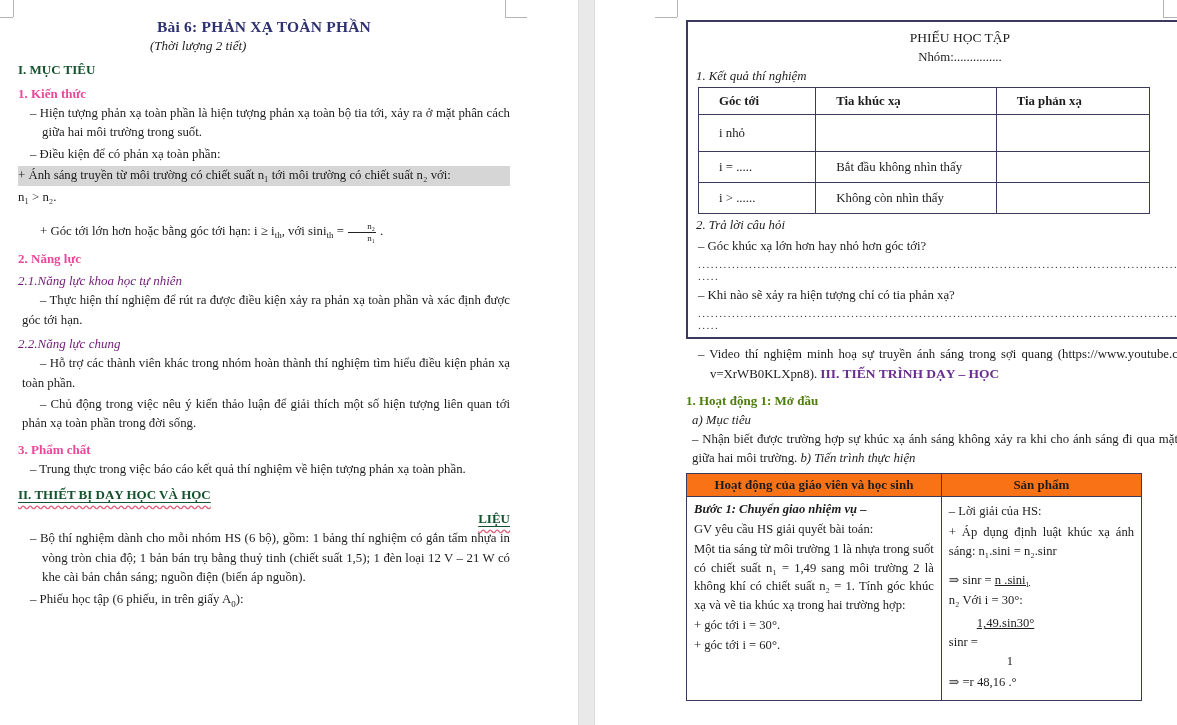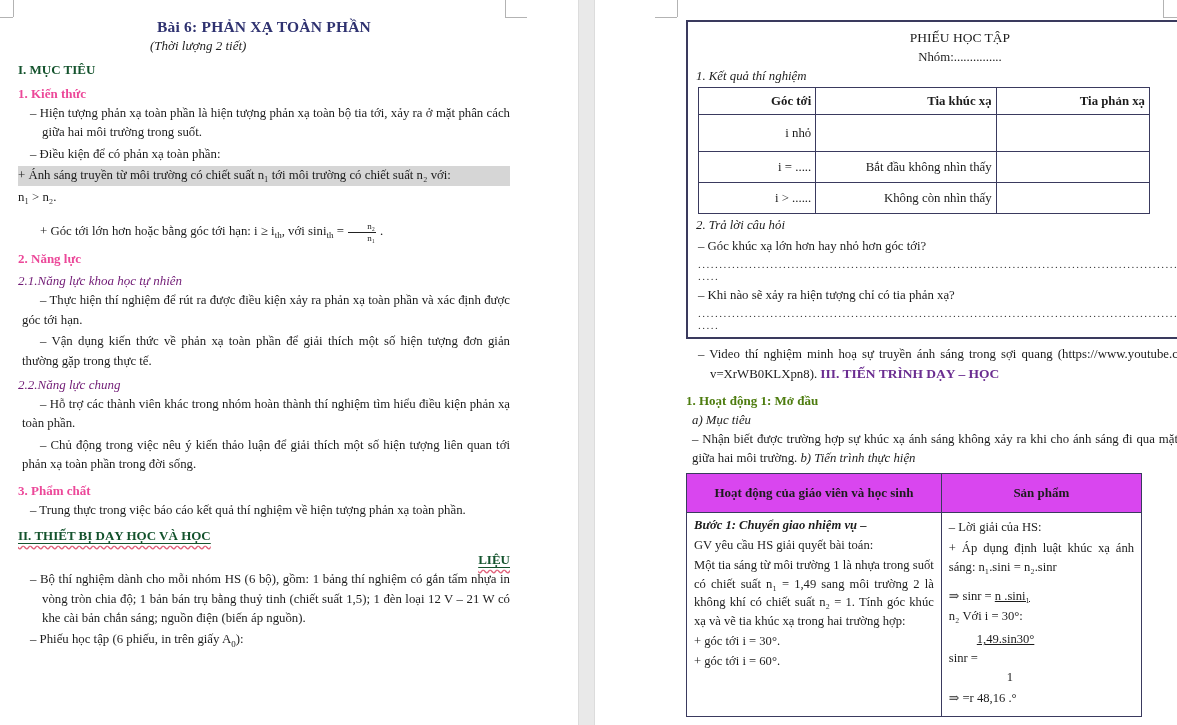--- a/index.html
+++ b/index.html
@@ -46,35 +46,35 @@
   .ws-box{border:2px solid #3a3a5e;padding:6px 8px 4px 8px;box-sizing:border-box;width:100%;}
   .ws-title{text-align:center;font-size:13.5px;margin-top:2px;}
   .ws-group{text-align:center;font-size:12.8px;margin:4px 0 2px 0;}
   .ws-sec{font-style:italic;font-size:12.8px;margin:4px 0 3px 0;}
   .ws-q{font-size:12.8px;margin:6px 0 2px 2px;}
   .dots{font-size:11px;letter-spacing:1.5px;white-space:nowrap;overflow:hidden;color:#333;margin:4px 0 0 2px;}
   .dots-short{font-size:11px;letter-spacing:1.5px;color:#333;margin:0 0 2px 2px;}
 
   table{border-collapse:collapse;}
   .ws-table{width:452px;margin:3px 0 4px 2px;}
-  .ws-table th,.ws-table td{border:1px solid #3a3a5e;font-size:12.8px;text-align:right;padding:2px 4px;}
+  .ws-table th,.ws-table td{border:1px solid #3a3a5e;font-size:12.8px;text-align:left;padding:2px 20px;}
   .ws-table th{font-weight:bold;height:22px;}
   .ws-table td{height:26px;}
   .ws-table tr.tall td{height:32px;}
 
   .video-para{margin-top:6px;}
   .h-purple-inline{color:#6b2e91;font-weight:bold;font-size:13.5px;}
 
   .act-heading{color:#4d7c0f;font-weight:bold;font-size:13px;margin:8px 0 2px 0;}
   .sub-italic{font-style:italic;font-size:12.8px;margin:4px 0 2px 6px;}
   .obj-para{margin:2px 0 4px 6px;}
   .it{font-style:italic;}
 
   .act-table{width:456px;margin-top:3px;}
-  .act-table th{background:#d946ef;border:1px solid #3a3a5e;font-size:13px;font-weight:bold;text-align:center;padding:11px 4px;}
+  .act-table th{background:#f97316;border:1px solid #3a3a5e;font-size:13px;font-weight:bold;text-align:center;padding:3px 4px;}
   .act-table td{border:1px solid #3a3a5e;vertical-align:top;font-size:12.6px;padding:3px 7px 6px 7px;}
   .col-gv{width:56%;}
   .cell-para{line-height:1.5;text-align:justify;margin:0 0 1px 0;}
   .step-h{font-weight:bold;font-style:italic;}
   .usolid{text-decoration:underline;}
   .eq{margin:2px 0;line-height:1.5;}
   .eq-num{margin:4px 0 0 28px;}
   .eq-lab{margin:0;}
   .eq-den{margin:0 0 0 58px;}
   sub{font-size:9px;}
@@ -97,21 +97,20 @@
     <div class="para ind18 gap-top">
       <span>+ Góc tới lớn hơn hoặc bằng góc tới hạn: i ≥ i</span><sub>th</sub><span>, với sini</span><sub>th</sub><span> = </span><span class="frac">
           <span class="num">n₂</span>
           <span class="den">n₁</span>
         </span><span> .</span>
     </div>
 
     <div class="h-blue">2. Năng lực</div>
     <div class="h-orange">2.1.Năng lực khoa học tự nhiên</div>
     <div class="para ind18">– Thực hiện thí nghiệm để rút ra được điều kiện xảy ra phản xạ toàn phần và xác định được góc tới hạn.</div>
-    <div class="para ind18">– Vận dụng kiến thức về phản xạ toàn phần để giải thích một số hiện tượng đơn giản thường gặp trong thực tế.</div>
     <div class="h-orange">2.2.Năng lực chung</div>
     <div class="para ind18">– Hỗ trợ các thành viên khác trong nhóm hoàn thành thí nghiệm tìm hiểu điều kiện phản xạ toàn phần.</div>
     <div class="para ind18">– Chủ động trong việc nêu ý kiến thảo luận để giải thích một số hiện tượng liên quan tới phản xạ toàn phần trong đời sống.</div>
 
     <div class="h-blue">3. Phẩm chất</div>
     <div class="para hang">– Trung thực trong việc báo cáo kết quả thí nghiệm về hiện tượng phản xạ toàn phần.</div>
 
     <div class="h-purple" style="margin-bottom:8px;">
       <span class="u2-outer"><span class="u2-inner">II. THIẾT BỊ DẠY HỌC VÀ HỌC</span></span>
     </div>

